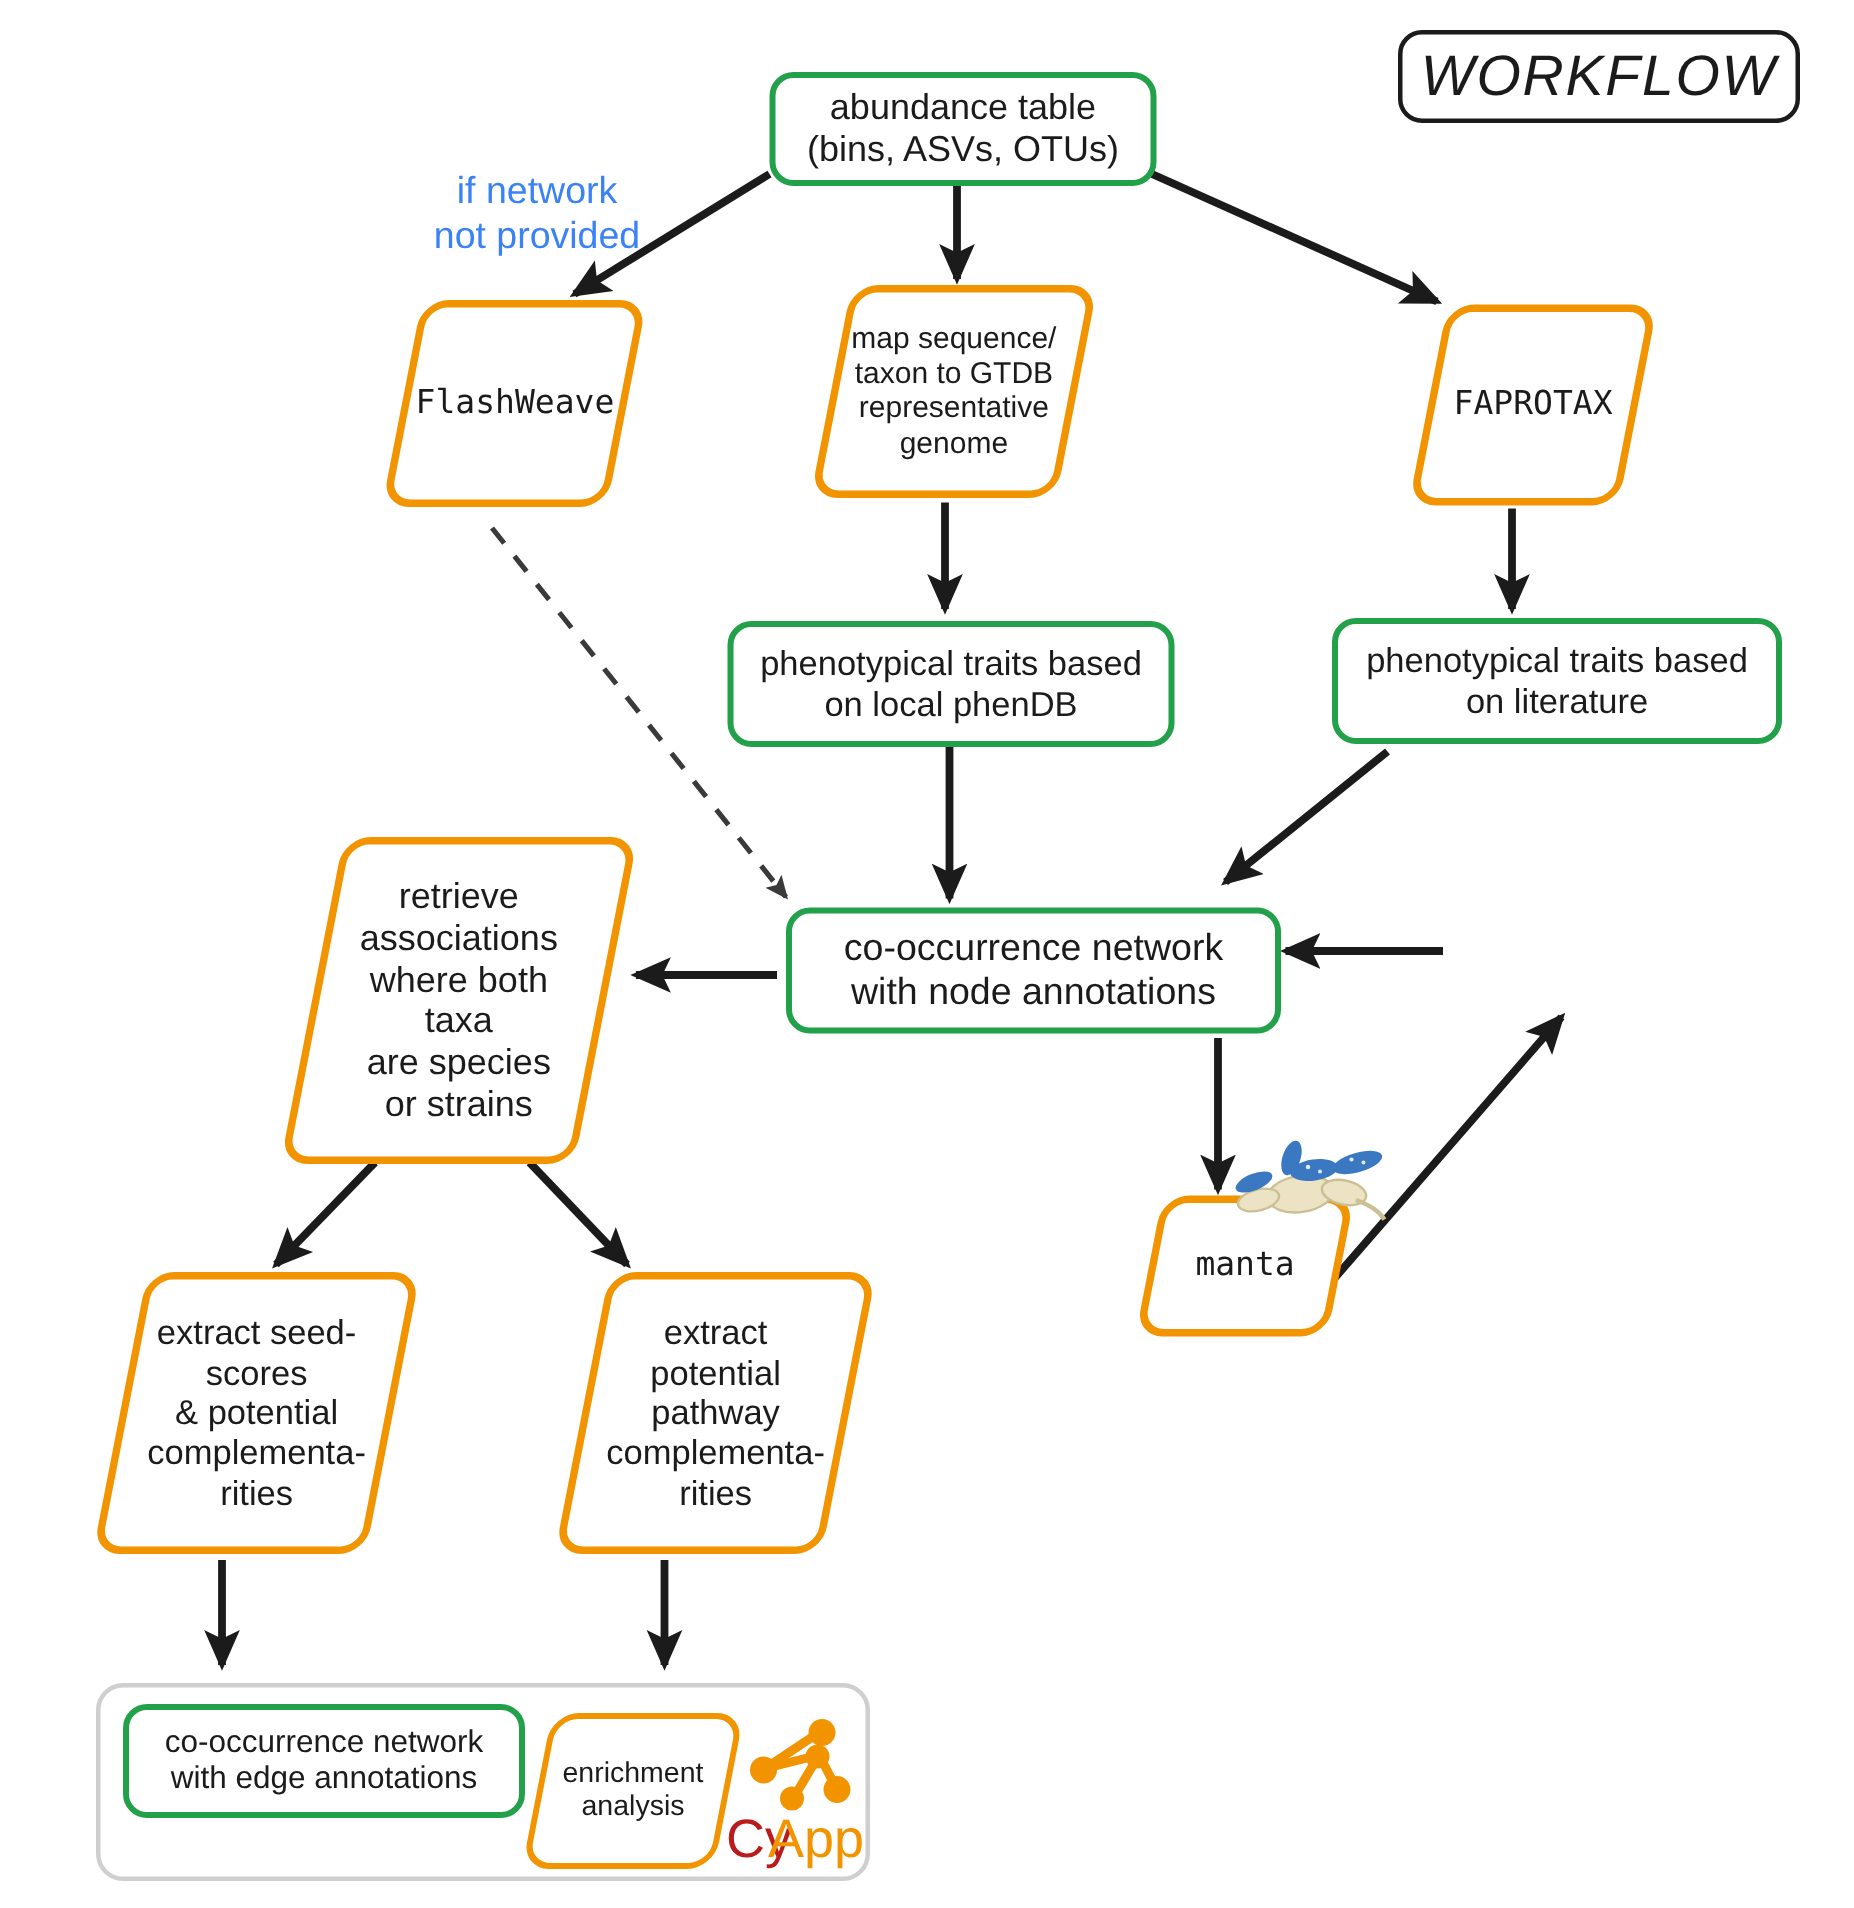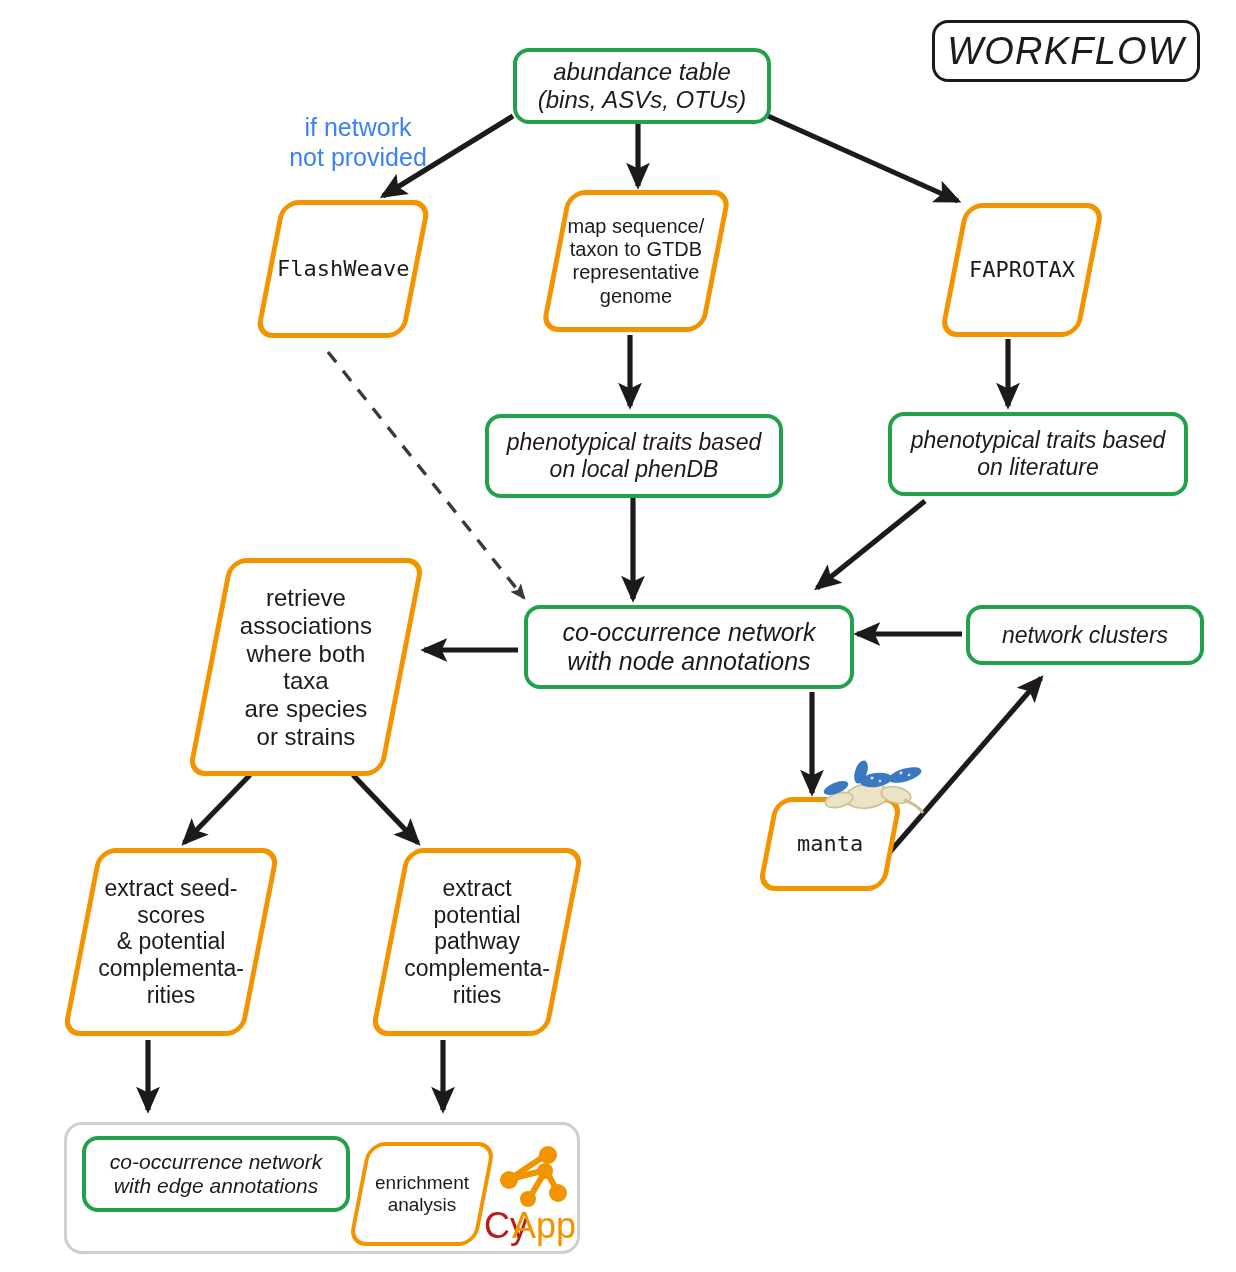--- a/index.html
+++ b/index.html
@@ -2,21 +2,21 @@
 <html><head>
 <meta charset="utf-8">
 <style>
   html,body{margin:0;padding:0;background:#ffffff;}
   body{font-family:"Liberation Sans",sans-serif;}
   #stage{position:relative;width:1236px;height:1272px;background:#fff;overflow:hidden;}
   #edges{position:absolute;left:0;top:0;width:1236px;height:1272px;pointer-events:none;}
 
   .node{position:absolute;box-sizing:border-box;display:flex;align-items:center;
         justify-content:center;text-align:center;color:#1b1b1b;background:#fff;}
-  .rr{border:4px solid #22a04a;border-radius:16px;font-style:italic;}
+  .rr{border:4px solid #22a04a;border-radius:16px;}
   .rr-dark{border:3px solid #1b1b1b;border-radius:16px;font-style:italic;}
   .para{border:5px solid #f29400;border-radius:18px;}
   .skew-in{transform:skewX(-11deg);}
   .skew-in > .lbl{transform:skewX(11deg);display:block;width:100%;}
   .lbl{line-height:1.16;padding:0 6px;}
   .mono{font-family:"DejaVu Sans Mono","Liberation Mono",monospace;font-size:22px;letter-spacing:0px;}
 
   .note{position:absolute;color:#3b82f6;font-size:25px;line-height:1.2;text-align:center;}
   .title-txt{font-size:38px;letter-spacing:1.2px;}
 
@@ -128,23 +128,20 @@
     </div>
   </div>
 
   <div class="node rr" style="left:524px;top:605px;width:330px;height:84px;">
     <div class="lbl" style="font-size:25px;">
       <div>co-occurrence network</div>
       <div>with node annotations</div>
     </div>
   </div>
 
-  <div class="node rr" style="left:966px;top:605px;width:238px;height:60px;">
-    <span class="lbl" style="font-size:23px;">network clusters</span>
-  </div>
 
   <div class="node para skew-in" style="left:766px;top:797px;width:128px;height:94px;">
     <span class="lbl mono">manta</span>
   </div>
 
   <svg class="manta-logo" style="left:812px;top:752px;width:116px;height:72px;" viewBox="0 0 116 72">
     <g fill="#ece3c4" stroke="#cbbf93" stroke-width="1.6">
       <ellipse cx="55" cy="44" rx="22" ry="12" transform="rotate(-8 55 44)"></ellipse>
       <ellipse cx="27" cy="48" rx="14" ry="7" transform="rotate(-14 27 48)"></ellipse>
       <ellipse cx="84" cy="43" rx="15" ry="8" transform="rotate(12 84 43)"></ellipse>

